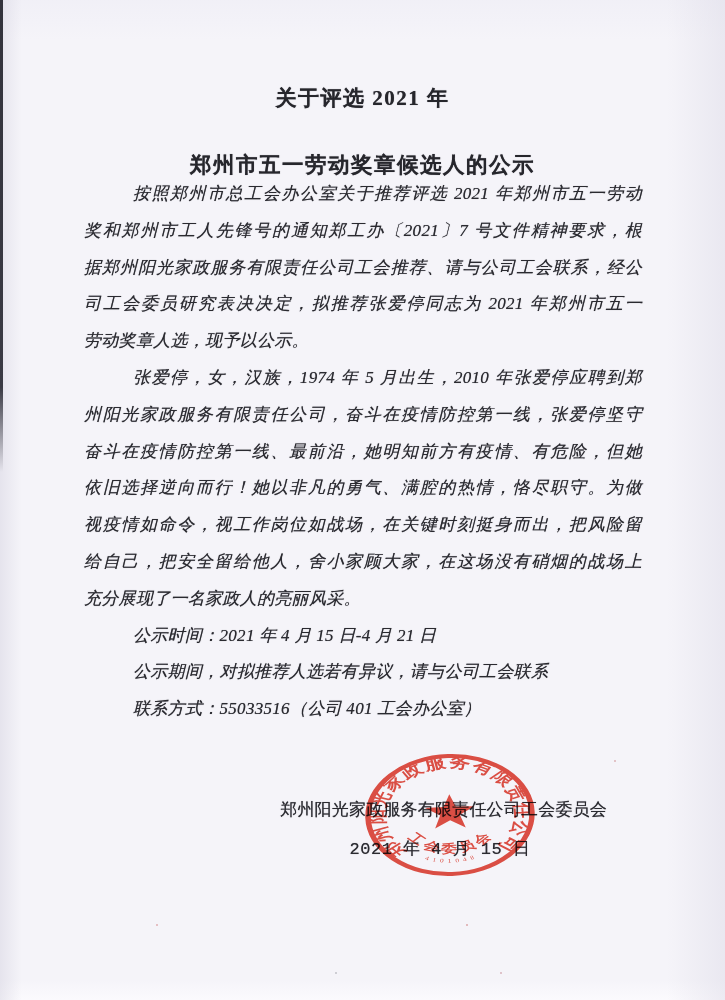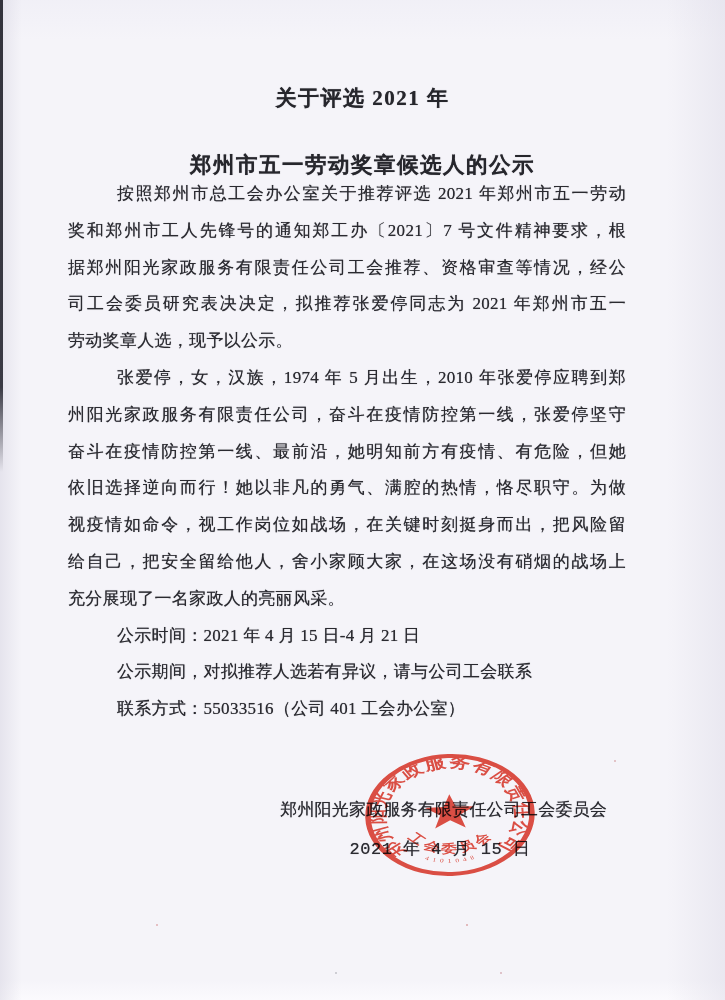--- a/index.html
+++ b/index.html
@@ -31,22 +31,23 @@
     text-align: center;
     font-weight: 700;
     color: #26262c;
     letter-spacing: 1.5px;
     text-shadow: 0 0 .7px rgba(38,38,44,.75);
   }
   .title-1 { top: 84px; font-size: 21px; }
   .title-2 { top: 122px; font-size: 21.5px; margin-top: 28px; }
   .doc-body {
     position: absolute;
-    left: 68px; top: 176px;
+    left: 84px; top: 176px;
     width: 558px;
+    font-style: italic;
   }
   .doc-body .line {
     line-height: 36.8px;
     font-size: 17px;
     letter-spacing: .3px;
     white-space: normal;
     text-shadow: 0 0 .7px rgba(42,42,48,.7);
     text-align: left;
   }
   .doc-body .line.just {
@@ -100,21 +101,21 @@
 <div class="page">
 
   <div class="scan-edge-left"></div>
 
   <div class="title title-1">关于评选 2021 年</div>
   <div class="title title-2">郑州市五一劳动奖章候选人的公示</div>
 
   <div class="doc-body">
       <div class="line indent just">按照郑州市总工会办公室关于推荐评选 2021 年郑州市五一劳动</div>
       <div class="line just">奖和郑州市工人先锋号的通知郑工办〔2021〕7 号文件精神要求，根</div>
-      <div class="line just">据郑州阳光家政服务有限责任公司工会推荐、资格审查等情况，经公</div>
+      <div class="line just">据郑州阳光家政服务有限责任公司工会推荐、请与公司工会联系，经公</div>
       <div class="line just">司工会委员研究表决决定，拟推荐张爱停同志为 2021 年郑州市五一</div>
       <div class="line">劳动奖章人选，现予以公示。</div>
       <div class="line indent just">张爱停，女，汉族，1974 年 5 月出生，2010 年张爱停应聘到郑</div>
       <div class="line just">州阳光家政服务有限责任公司，奋斗在疫情防控第一线，张爱停坚守</div>
       <div class="line just">奋斗在疫情防控第一线、最前沿，她明知前方有疫情、有危险，但她</div>
       <div class="line just">依旧选择逆向而行！她以非凡的勇气、满腔的热情，恪尽职守。为做</div>
       <div class="line just">视疫情如命令，视工作岗位如战场，在关键时刻挺身而出，把风险留</div>
       <div class="line just">给自己，把安全留给他人，舍小家顾大家，在这场没有硝烟的战场上</div>
       <div class="line">充分展现了一名家政人的亮丽风采。</div>
       <div class="line indent">公示时间：2021 年 4 月 15 日-4 月 21 日</div>

